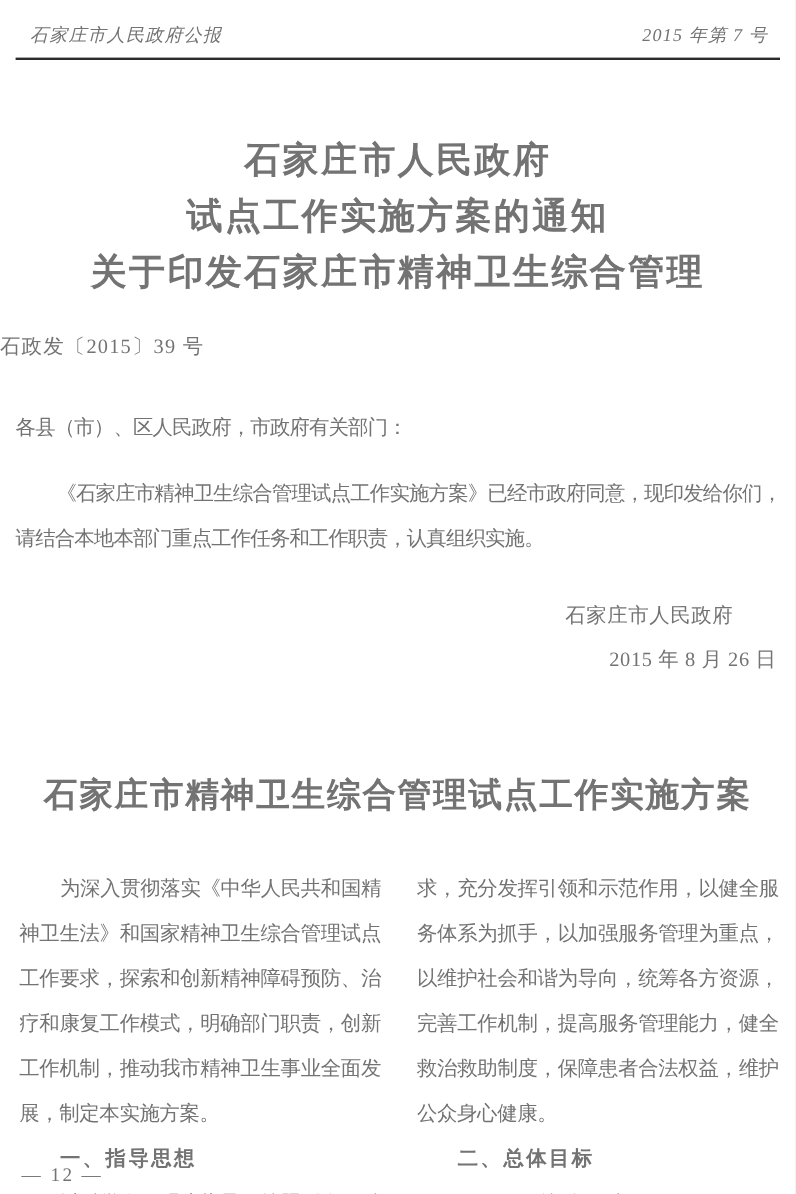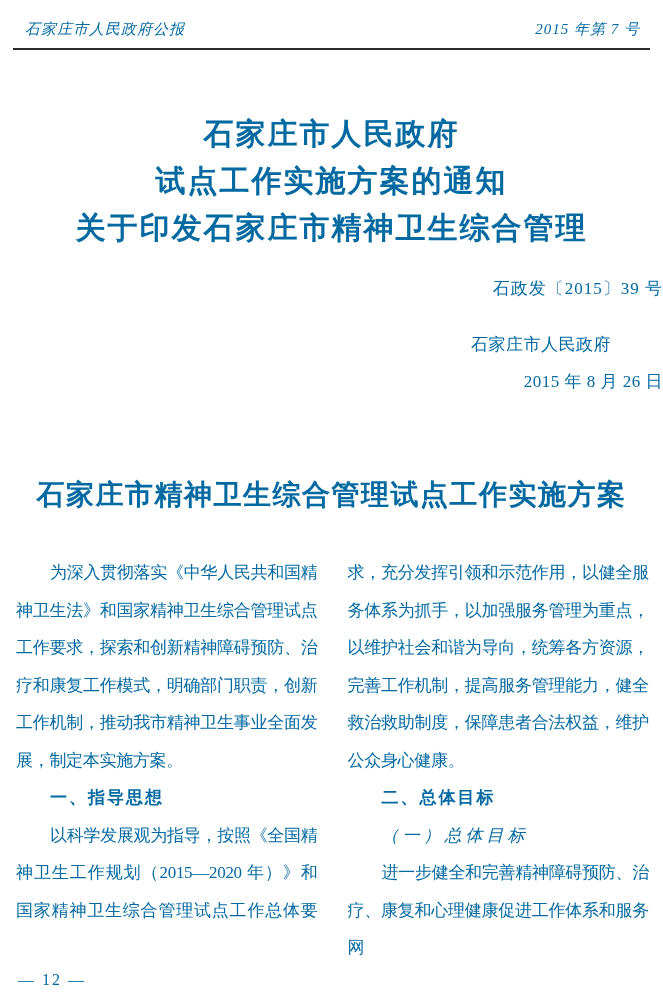--- a/index.html
+++ b/index.html
@@ -2,21 +2,21 @@
 <html><head>
 <meta charset="utf-8">
 <style>
   html, body { margin: 0; padding: 0; background: #e8e8e8; }
   .page {
     position: relative;
     width: 663px;
     height: 995px;
     margin: 0 auto;
     background: #ffffff;
-    color: #0369a1;
+    color: #737373;
     font-family: "Liberation Serif", "DejaVu Serif", serif;
     overflow: hidden;
   }
 
   
   .page-header {
     margin: 20px 13px 0 13px;
     padding: 0 10px 9px 12px;
     border-bottom: 2px solid #2b2b2b;
     display: flex;
@@ -31,21 +31,21 @@
   .notice-title {
     margin-top: 60px;
     text-align: center;
     font-weight: bold;
     font-size: 30px;
     line-height: 47px;
     letter-spacing: 2px;
   }
   .doc-number {
     margin-top: 26px;
-    text-align: right;
+    text-align: left;
     font-size: 17px;
     letter-spacing: 1px;
   }
 
   
   .letter {
     margin: 38px 12px 0 13px;
     font-size: 17px;
     line-height: 37.5px;
     letter-spacing: -0.7px;
@@ -55,21 +55,21 @@
   .letter .salutation { text-indent: 0; }
   .letter .body-par { text-indent: 2em; margin: 0; }
 
   .signature-block {
     margin-top: 26px;
     font-size: 17px;
     line-height: 37px;
     letter-spacing: 0.5px;
   }
   .signature-name { text-align: right; padding-right: 52px; }
-  .signature-date { text-align: right; padding-right: 0; }
+  .signature-date { text-align: right; padding-right: 16px; }
 
   
   .plan-heading {
     margin-top: 76px;
     text-align: center;
     font-weight: bold;
     font-size: 28px;
     letter-spacing: 1.5px;
   }
 
@@ -122,20 +122,24 @@
   </div>
 
   <div class="notice-title">
     <div>石家庄市人民政府</div>
     <div>试点工作实施方案的通知</div>
     <div>关于印发石家庄市精神卫生综合管理</div>
   </div>
 
   <div class="doc-number">石政发〔2015〕39 号</div>
 
+  <div class="letter">
+    <p class="salutation">各县（市）、区人民政府，市政府有关部门：</p>
+    <p class="body-par">《石家庄市精神卫生综合管理试点工作实施方案》已经市政府同意，现印发给你们，请结合本地本部门重点工作任务和工作职责，认真组织实施。</p>
+  </div>
 
   <div class="signature-block">
     <div class="signature-name">石家庄市人民政府</div>
     <div class="signature-date">2015 年 8 月 26 日</div>
   </div>
 
   <div class="plan-heading">石家庄市精神卫生综合管理试点工作实施方案</div>
 
   <div class="columns">
     <div class="col">

